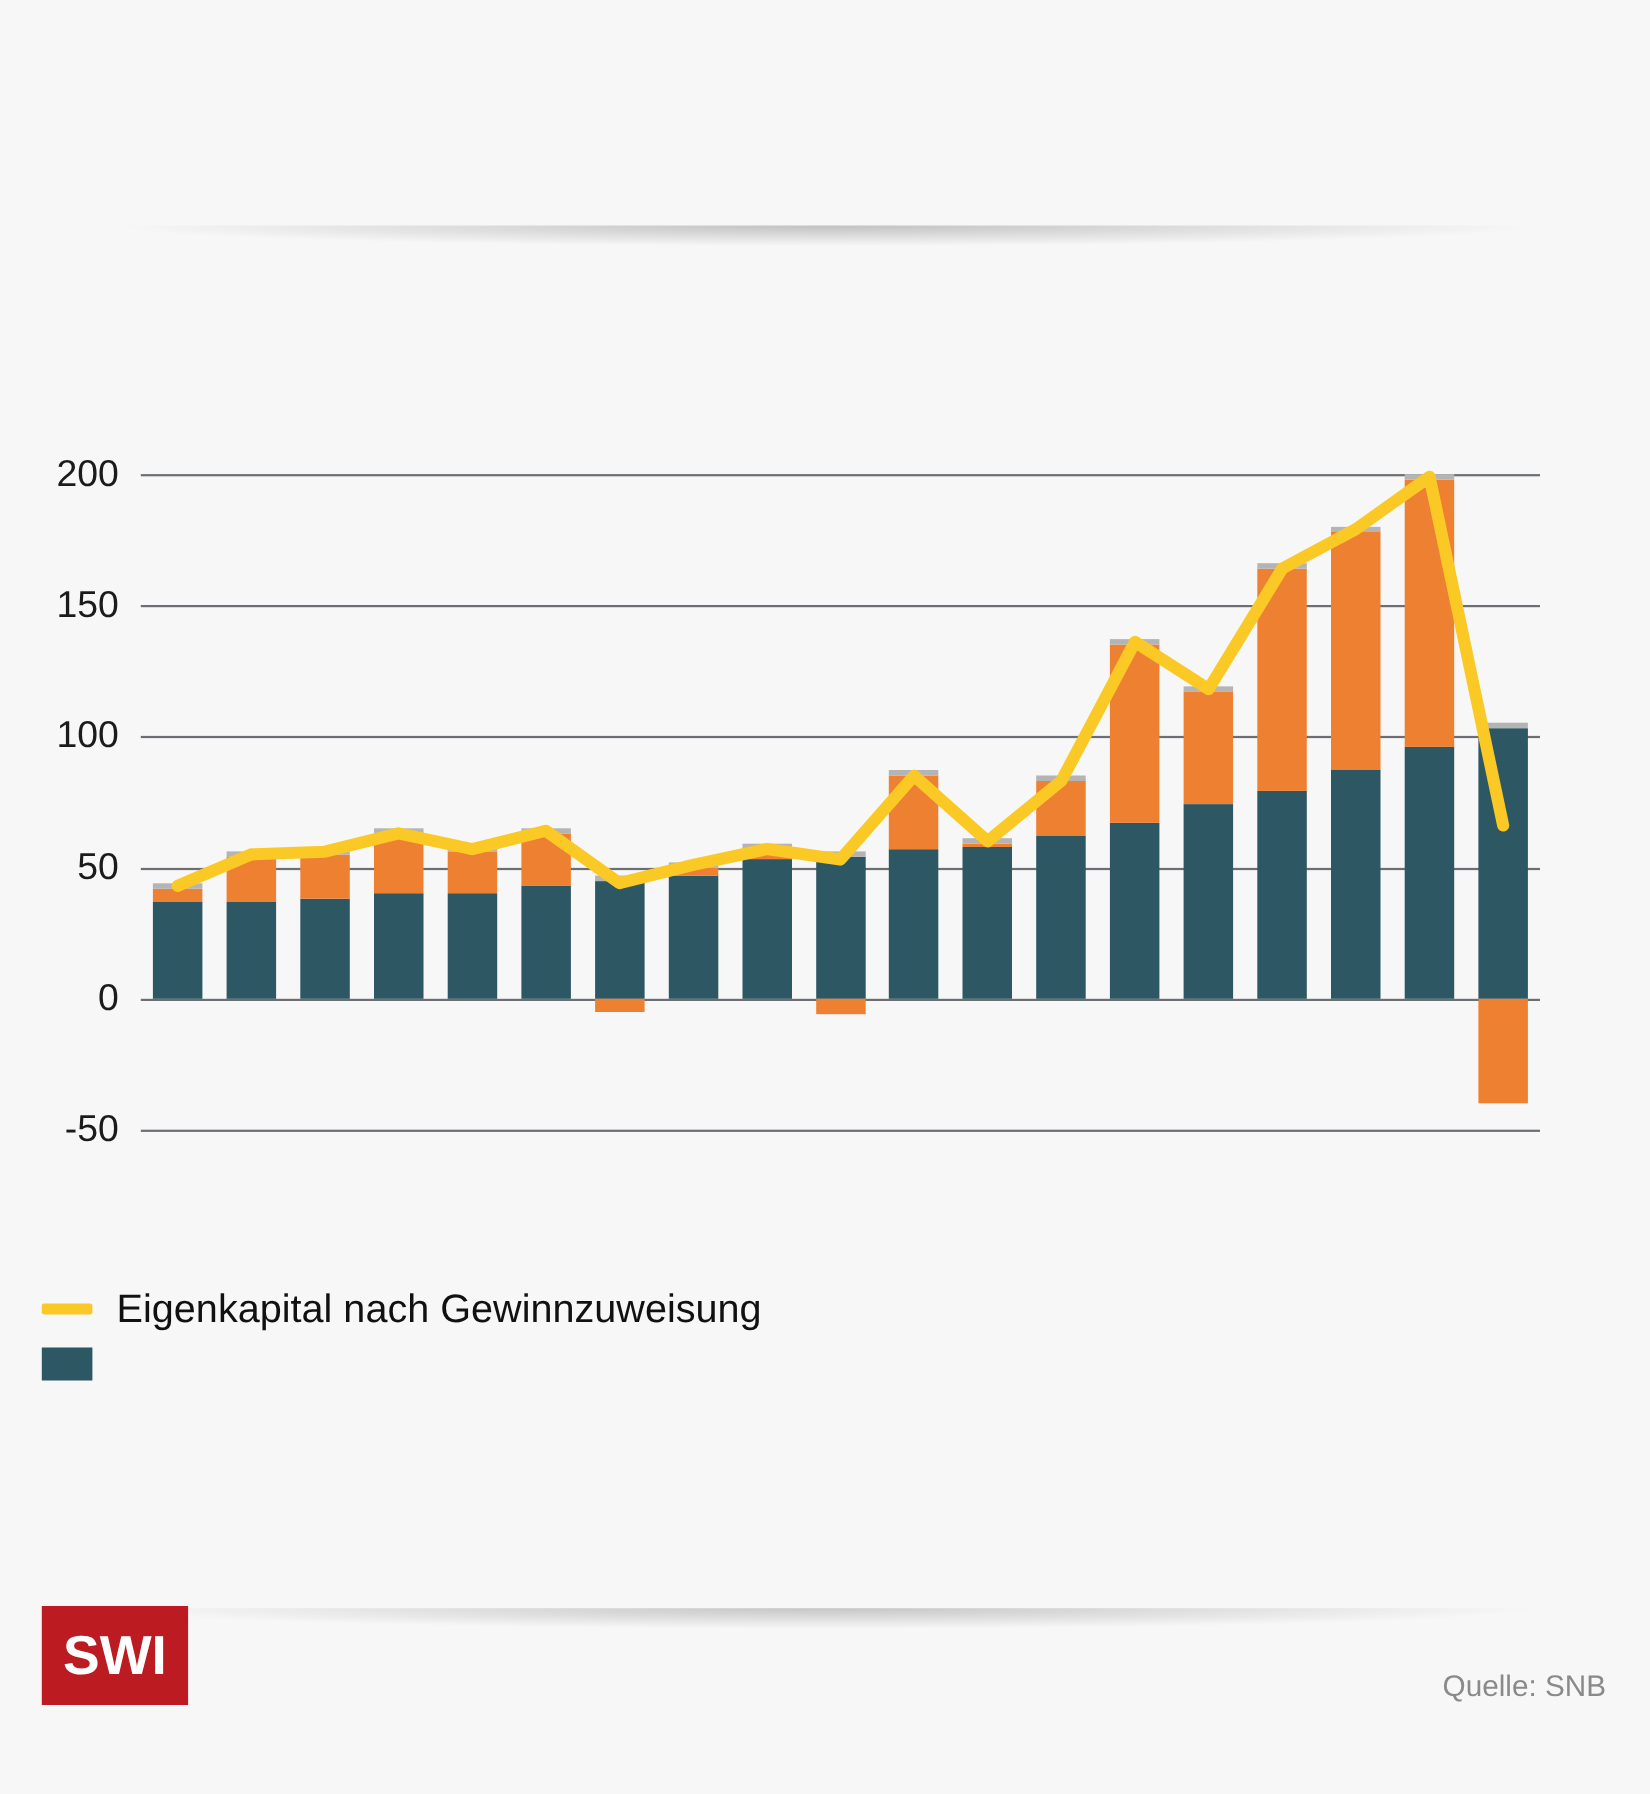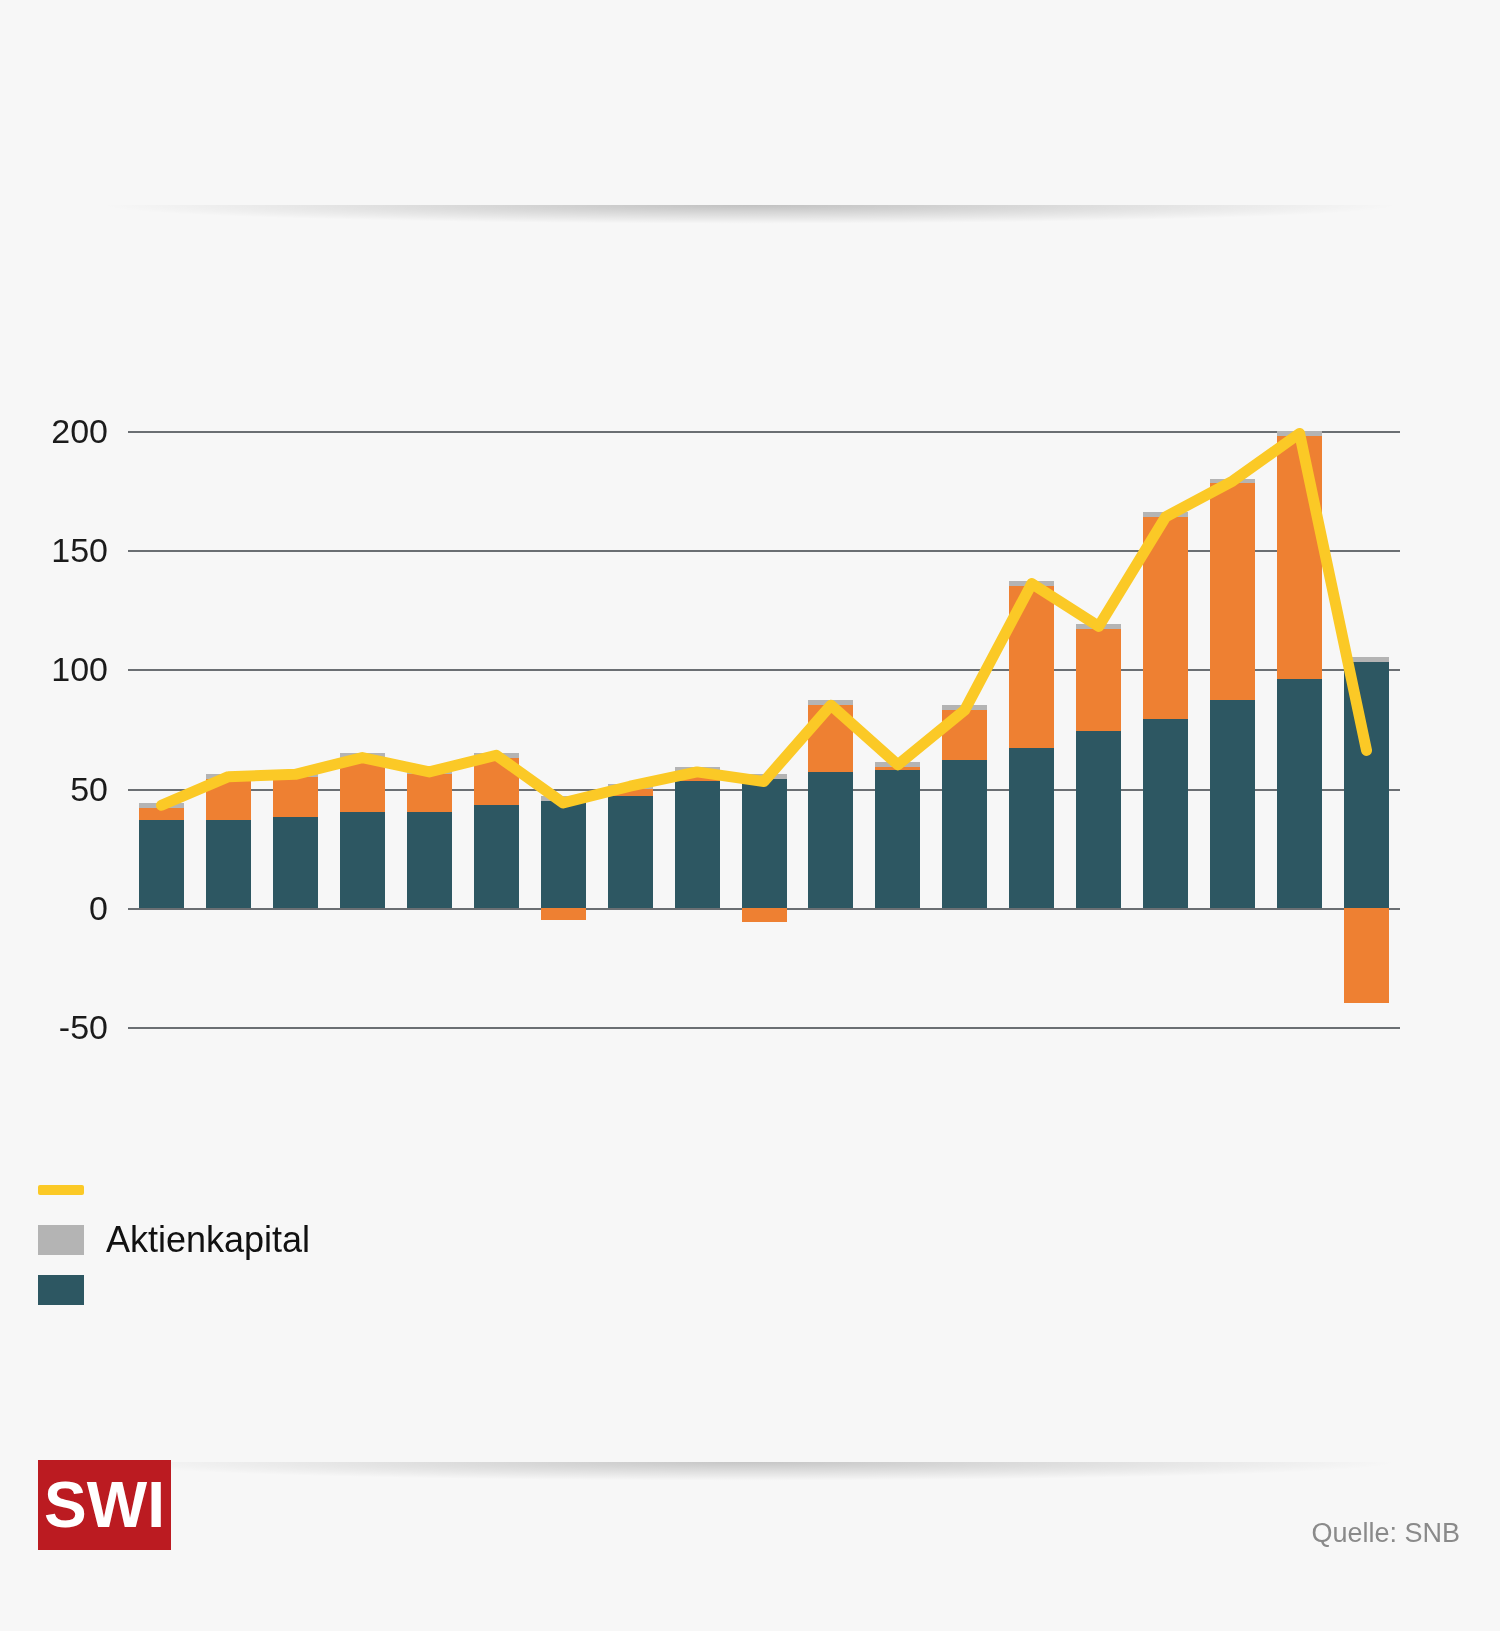--- a/index.html
+++ b/index.html
@@ -77,21 +77,21 @@
     position: absolute; left: 0; top: 1462px; width: 1500px; height: 26px;
     background: radial-gradient(ellipse 60% 100% at 50% 0%, rgba(0,0,0,0.20) 0%, rgba(0,0,0,0.0) 72%);
     pointer-events: none;
   }
   .logo {
     position: absolute; left: 38px; top: 1460px;
     width: 133px; height: 90px; background: #bb1b21;
     display: flex; align-items: center; justify-content: center;
   }
   .logo-text {
-    color: #fff; font-size: 64px; font-weight: 700; letter-spacing: 0px;
+    color: #fff; font-size: 50px; font-weight: 700; letter-spacing: 0px;
     font-family: "Liberation Sans", sans-serif;
   }
   .source {
     position: absolute; right: 40px; top: 1518px;
     font-size: 27px; color: #8a8a8a;
   }
 </style>
 </head>
 <body>
 
@@ -219,24 +219,21 @@
       <svg class="lineLayer" id="lineLayer" viewBox="0 0 1272 596" preserveAspectRatio="none">
           <polyline points="33.473684210526315,374.288 100.42105263157895,345.67999999999995 167.36842105263156,343.296 234.31578947368422,326.608 301.2631578947368,340.912 368.2105263157894,324.22400000000005 435.1578947368421,371.904 502.10526315789474,355.216 569.0526315789474,340.912 636,350.448 702.9473684210526,274.16 769.8947368421053,333.76000000000005 836.8421052631579,278.928 903.7894736842105,152.576 970.7368421052632,195.488 1037.6842105263158,85.824 1104.6315789473683,50.064 1171.578947368421,2.384 1238.5263157894735,319.456" fill="none" stroke="#fbc926" stroke-width="11" stroke-linejoin="round" stroke-linecap="round"></polyline>
         </svg>
     </div>
   </div>
 
 
   <div class="legend" id="legend">
       <div class="legend-row">
         <span class="swatch line" style="background: rgb(251, 201, 38);"></span>
-      </div>
-      <div class="legend-row">
-        <span class="swatch" style="background: rgb(180, 180, 180);"></span>
-        <span class="legend-label">Aktienkapital</span>
+        <span class="legend-label">Eigenkapital nach Gewinnzuweisung</span>
       </div>
       <div class="legend-row">
         <span class="swatch" style="background: rgb(45, 87, 98);"></span>
       </div>
     </div>
 
   <div class="footer-shadow"></div>
   <div class="logo">
     <span class="logo-text">SWI</span>
   </div>

